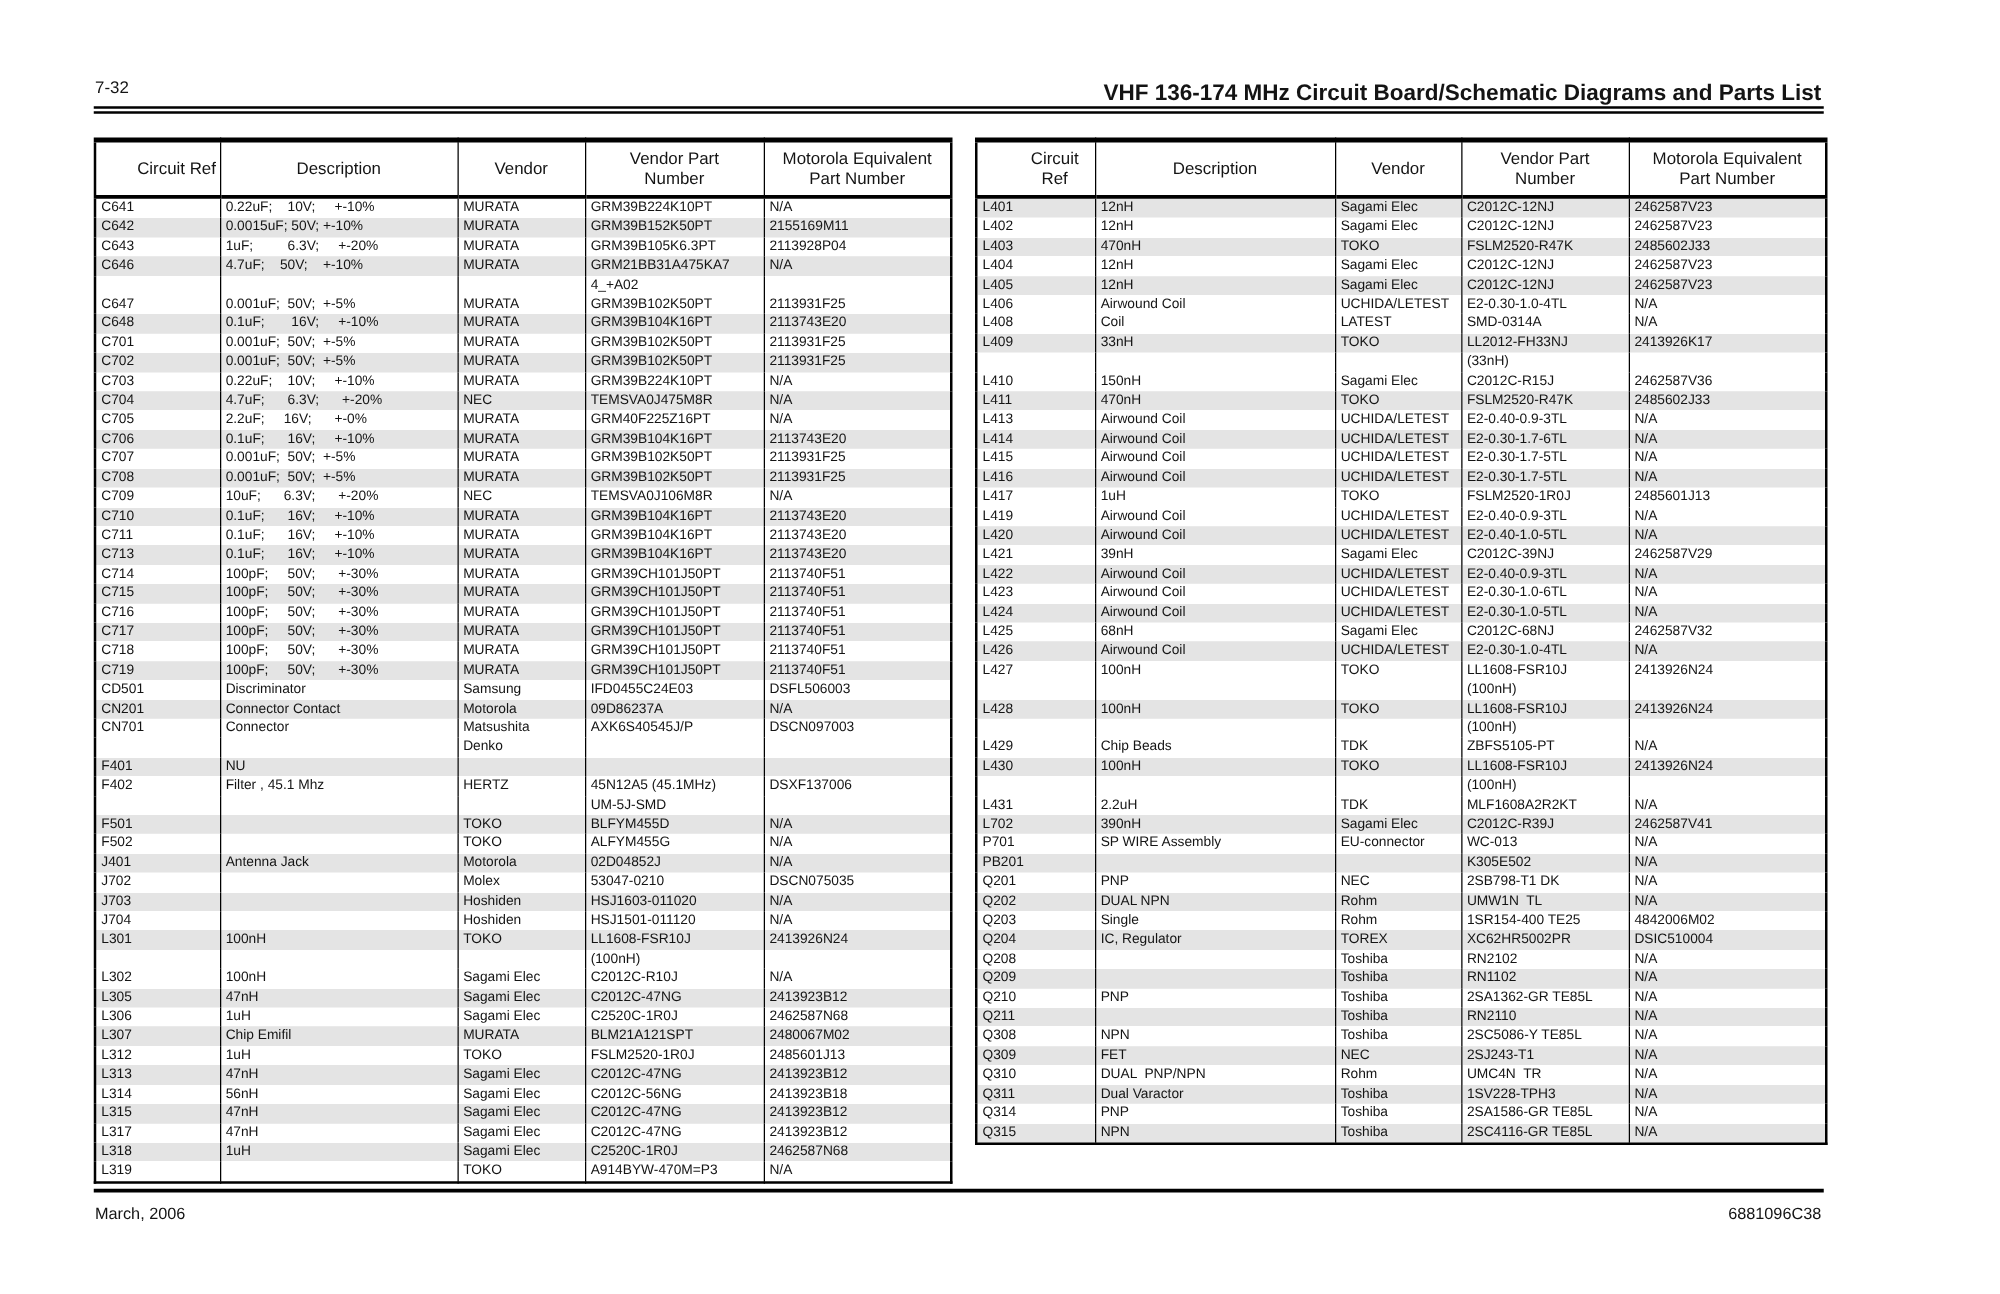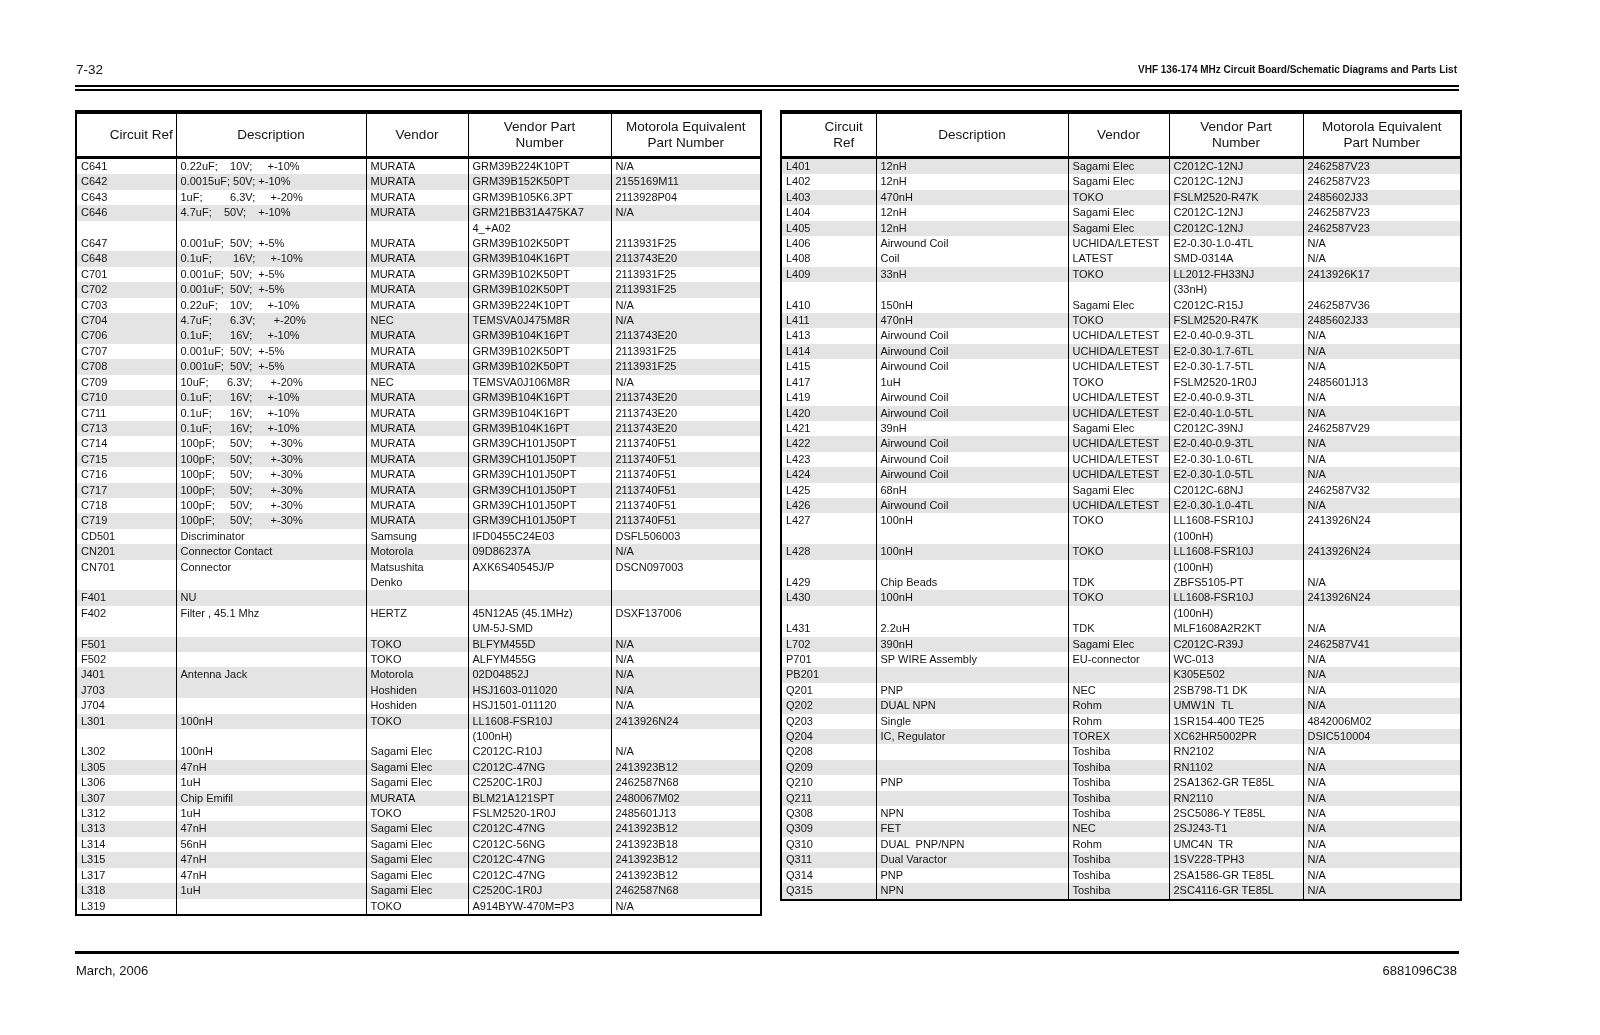--- a/index.html
+++ b/index.html
@@ -7,21 +7,21 @@
     width: 1600px; height: 1035px;
     background: #ffffff;
     font-family: "Liberation Sans", sans-serif;
     color: #141414;
     overflow: hidden;
   }
   .page { position: absolute; inset: 0; width: 1600px; height: 741px; background: #fff; }
 
   
   .hdr-left  { position: absolute; left: 76px; top: 62px; font-size: 13.5px; }
-  .hdr-right { position: absolute; right: 143px; top: 64px; font-size: 10px; font-weight: bold; }
+  .hdr-right { position: absolute; right: 143px; top: 64px; font-size: 18px; font-weight: bold; }
   .hdr-rule  { position: absolute; left: 75px; top: 85px; width: 1384px; height: 2px;
                border-top: 2px solid #000; border-bottom: 2px solid #000; }
 
   
   .ftr-rule  { position: absolute; left: 75px; top: 951px; width: 1384px; height: 0;
                border-top: 3px solid #000; }
   .ftr-left  { position: absolute; left: 76px; top: 963px; font-size: 13px; text-align: center; }
   .ftr-right { position: absolute; right: 143px; top: 963px; font-size: 13px; }
 
   
@@ -152,20 +152,27 @@
           <td>GRM39B224K10PT</td>
           <td>N/A</td>
         </tr>
         <tr class="stripe">
           <td>C704</td>
           <td>4.7uF;      6.3V;      +-20%</td>
           <td>NEC</td>
           <td>TEMSVA0J475M8R</td>
           <td>N/A</td>
         </tr>
+        <tr>
+          <td>C705</td>
+          <td>2.2uF;     16V;      +-0%</td>
+          <td>MURATA</td>
+          <td>GRM40F225Z16PT</td>
+          <td>N/A</td>
+        </tr>
         <tr class="stripe">
           <td>C706</td>
           <td>0.1uF;      16V;     +-10%</td>
           <td>MURATA</td>
           <td>GRM39B104K16PT</td>
           <td>2113743E20</td>
         </tr>
         <tr>
           <td>C707</td>
           <td>0.001uF;  50V;  +-5%</td>
@@ -312,20 +319,27 @@
           <td>TOKO</td>
           <td>ALFYM455G</td>
           <td>N/A</td>
         </tr>
         <tr class="stripe">
           <td>J401</td>
           <td>Antenna Jack</td>
           <td>Motorola</td>
           <td>02D04852J</td>
           <td>N/A</td>
+        </tr>
+        <tr>
+          <td>J702</td>
+          <td></td>
+          <td>Molex</td>
+          <td>53047-0210</td>
+          <td>DSCN075035</td>
         </tr>
         <tr class="stripe">
           <td>J703</td>
           <td></td>
           <td>Hoshiden</td>
           <td>HSJ1603-011020</td>
           <td>N/A</td>
         </tr>
         <tr>
           <td>J704</td>
@@ -538,20 +552,27 @@
           <td>E2-0.30-1.7-6TL</td>
           <td>N/A</td>
         </tr>
         <tr>
           <td>L415</td>
           <td>Airwound Coil</td>
           <td>UCHIDA/LETEST</td>
           <td>E2-0.30-1.7-5TL</td>
           <td>N/A</td>
         </tr>
+        <tr class="stripe">
+          <td>L416</td>
+          <td>Airwound Coil</td>
+          <td>UCHIDA/LETEST</td>
+          <td>E2-0.30-1.7-5TL</td>
+          <td>N/A</td>
+        </tr>
         <tr>
           <td>L417</td>
           <td>1uH</td>
           <td>TOKO</td>
           <td>FSLM2520-1R0J</td>
           <td>2485601J13</td>
         </tr>
         <tr>
           <td>L419</td>
           <td>Airwound Coil</td>

